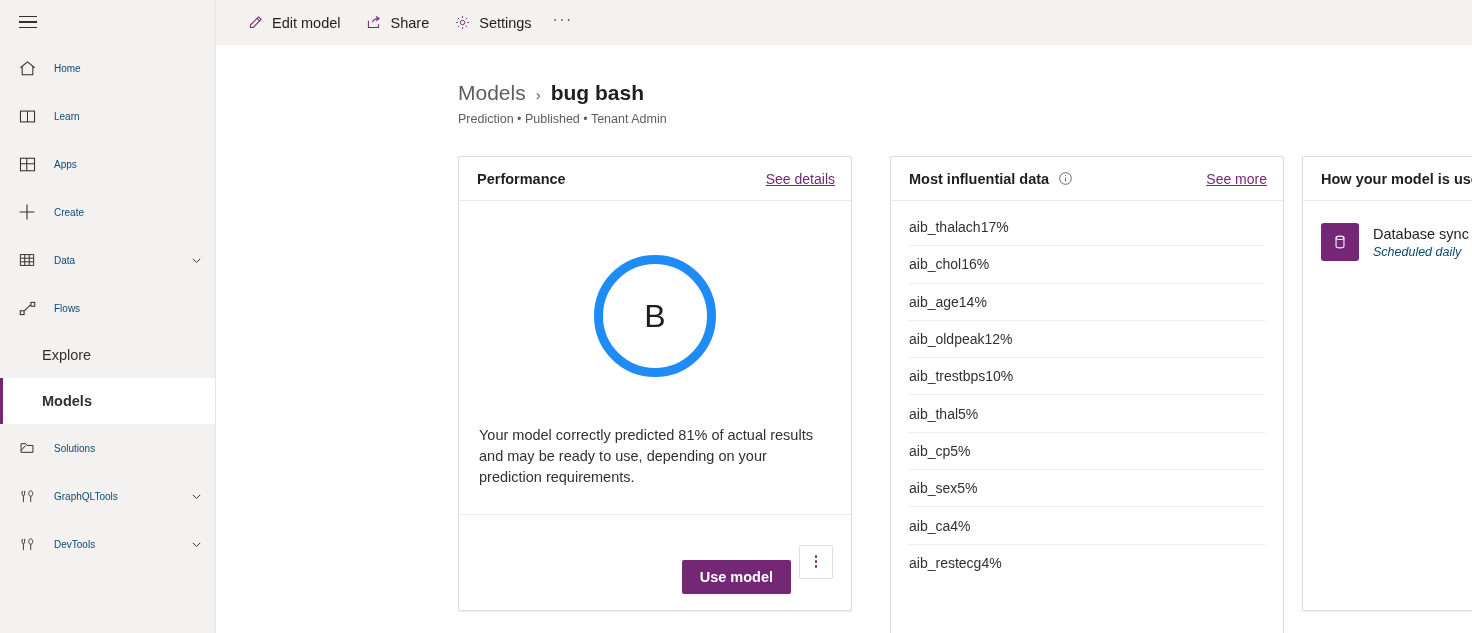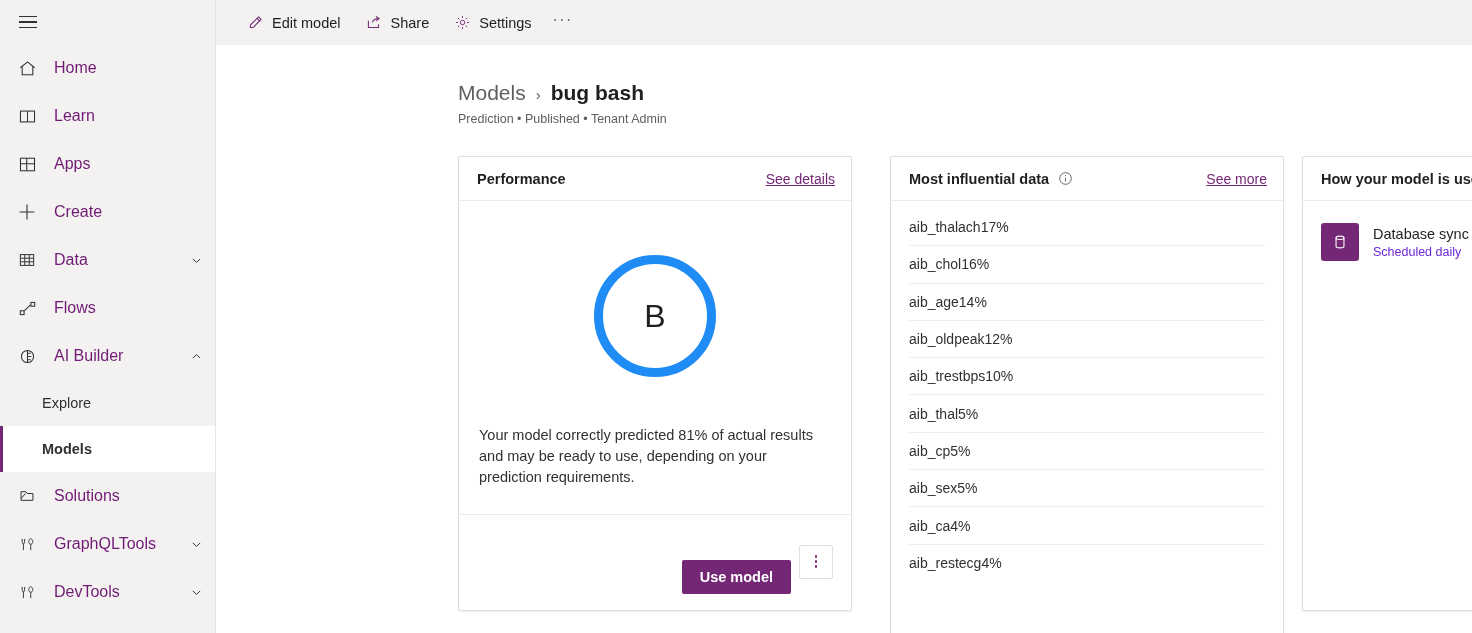--- a/index.html
+++ b/index.html
@@ -25,21 +25,21 @@
     display: flex; flex-direction: column;
     justify-content: center; align-items: center;
     gap: 4px; margin-left: 4px; cursor: pointer;
   }
   .hamburger span {
     display: block; width: 18px; height: 1.6px; background: #323130;
   }
   .nav-item {
     display: flex; align-items: center;
     height: 48px; padding-left: 16px; padding-right: 12px;
-    color: #701a75; font-size: 16px; cursor: pointer;
+    color: #0c4a6e; font-size: 10px; cursor: pointer;
     position: relative;
   }
   .nav-item .ico {
     width: 22px; height: 22px; flex: 0 0 22px;
     display: flex; align-items: center; justify-content: center;
     margin-right: 16px; color: #323130;
   }
   .nav-item .lbl { flex: 1 1 auto; white-space: nowrap; }
   .nav-item .chev {
     width: 14px; height: 14px; flex: 0 0 14px;
@@ -153,21 +153,21 @@
   
   .card-usage { width: 394px; height: 455px; }
   .usage-body { padding: 22px 18px; }
   .usage-item { display: flex; align-items: center; gap: 14px; cursor: pointer; }
   .usage-ico {
     width: 38px; height: 38px; background: #742774; border-radius: 3px;
     display: flex; align-items: center; justify-content: center; flex: 0 0 38px;
   }
   .usage-txt { display: flex; flex-direction: column; gap: 3px; }
   .usage-name { font-size: 14.5px; color: #201f1e; }
-  .usage-sub { font-size: 12.5px; color: #6d28d9; }
+  .usage-sub { font-size: 12.5px; color: #0c4a6e; font-style: italic; }
 </style>
 </head>
 <body>
 
 <div class="app">
 
   <nav class="sidebar">
 
     <div class="hamburger">
       <span></span>
@@ -233,35 +233,20 @@
       <span class="ico">
         <svg width="19" height="19" viewBox="0 0 20 20" fill="none" stroke="currentColor" stroke-width="1.1">
           <rect x="2.4" y="12.4" width="4" height="4"></rect>
             <rect x="13.6" y="3.6" width="4" height="4"></rect>
           <path d="M6.6 12.4 13.4 6"></path>
         </svg>
       </span>
       <span class="lbl">Flows</span>
     </div>
 
-    <div class="nav-item">
-      <span class="ico">
-        <svg width="19" height="19" viewBox="0 0 20 20" fill="none" stroke="currentColor" stroke-width="1.1">
-          <circle cx="10" cy="10" r="6.4"></circle>
-            <path d="M10 3.6v12.8"></path>
-          <path d="M10 6.6h3.4M10 10h4M10 13.4h3.4" stroke-width="1"></path>
-        </svg>
-      </span>
-      <span class="lbl">AI Builder</span>
-      <span class="chev">
-        <svg width="13" height="13" viewBox="0 0 16 16" fill="none" stroke="currentColor" stroke-width="1.2">
-          <path d="M3.5 10 8 5.6 12.5 10"></path>
-        </svg>
-      </span>
-    </div>
 
     <div class="nav-sub">
       <span>Explore</span>
     </div>
 
     <div class="nav-sub active">
       <span>Models</span>
     </div>
 
     <div class="nav-item">

